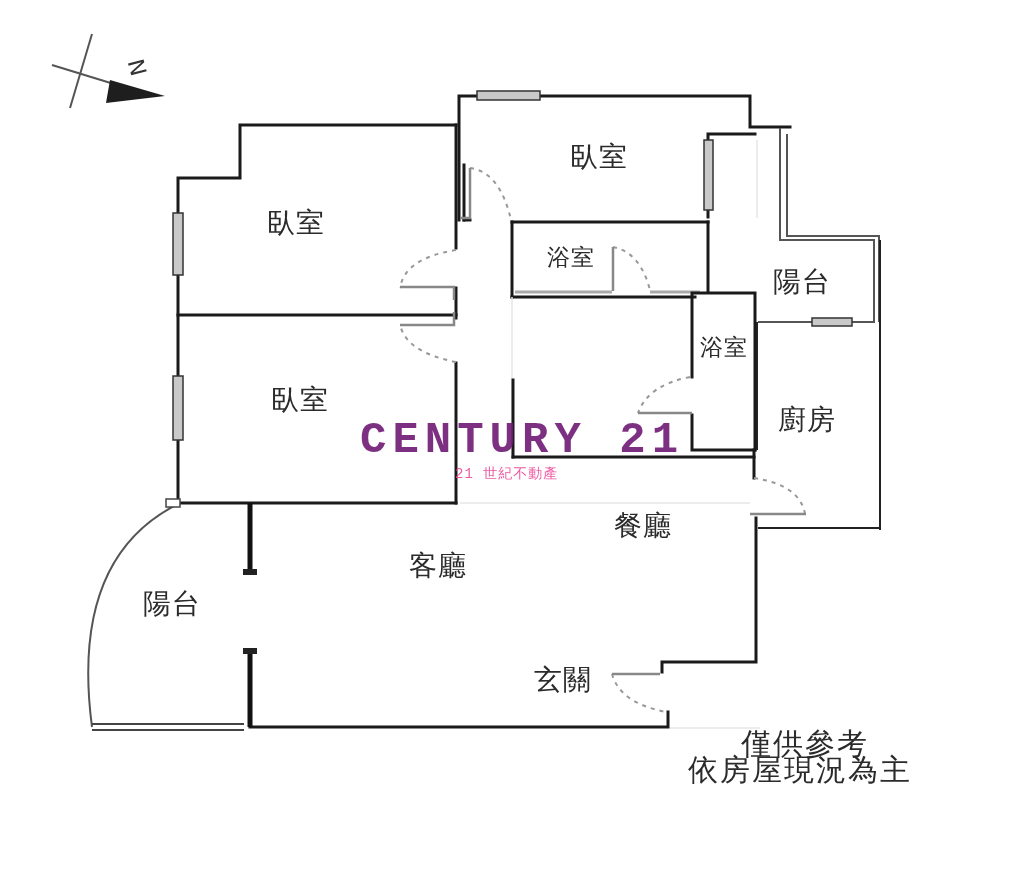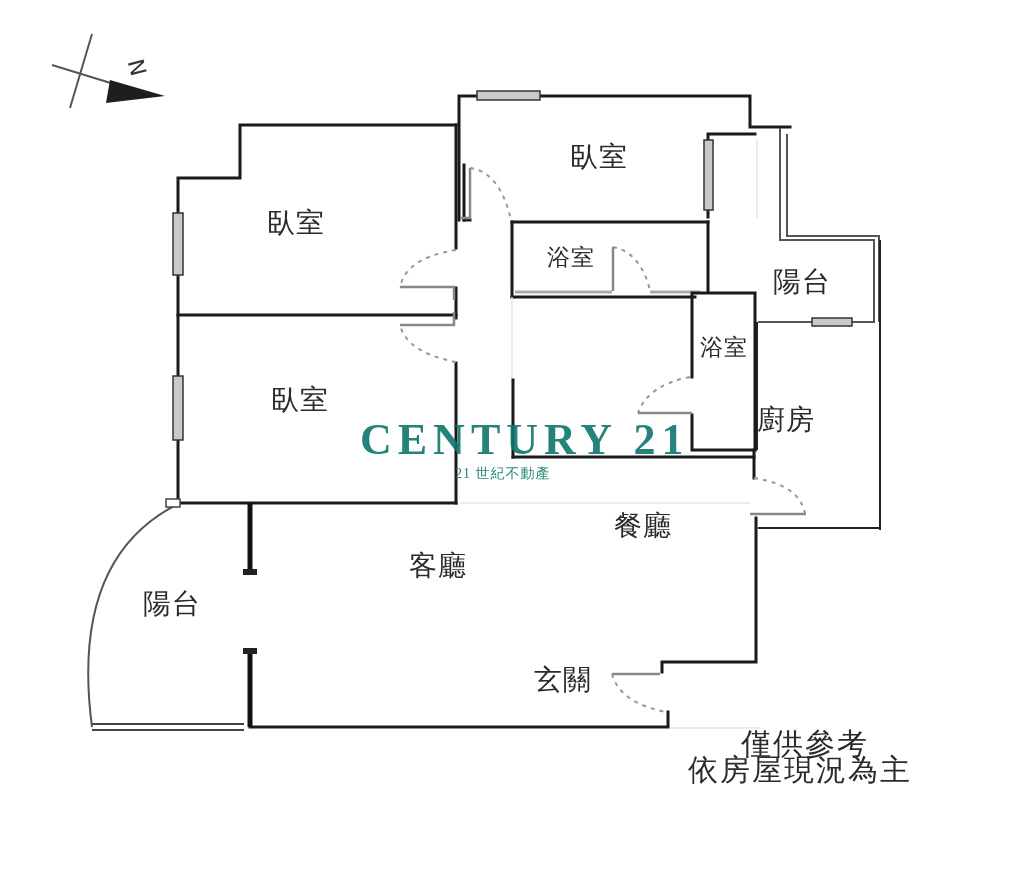--- a/index.html
+++ b/index.html
@@ -9,22 +9,22 @@
     .wall-thick { stroke: #111; stroke-width: 5; fill: none; stroke-linecap: butt; }
     .wall-thin { stroke: #222; stroke-width: 2; fill: none; }
     .wall-grey { stroke: #555; stroke-width: 2; fill: none; }
     .faint { stroke: #e6e6e6; stroke-width: 1.5; fill: none; }
     .door-arc { stroke: #999; stroke-width: 2; fill: none; stroke-dasharray: 4 5; }
     .door-leaf { stroke: #888; stroke-width: 2.5; fill: none; }
     .window { fill: #c9c9c9; stroke: #333; stroke-width: 1.5; }
     .label { position: absolute; color: #2b2b2b; font-family: "DejaVu Sans", sans-serif; font-size: 28px; white-space: nowrap; line-height: 1; letter-spacing: 1px; }
     .label.small { font-size: 23px; }
     .note { position: absolute; color: #2b2b2b; font-family: "DejaVu Sans", sans-serif; font-size: 30px; white-space: nowrap; line-height: 1; letter-spacing: 2px; }
-    .brand { position: absolute; left: 360px; top: 418px; color: #0f766e; font-family: Liberation Serif, serif; font-weight: bold; font-size: 44px; letter-spacing: 6px; line-height: 1; opacity: 0.9; white-space: nowrap; }
-    .brand-sub { position: absolute; left: 455px; top: 467px; color: #0f766e; font-family: Liberation Serif, serif; font-size: 14px; letter-spacing: 1px; line-height: 1; opacity: 0.9; white-space: nowrap; }
+    .brand { position: absolute; left: 360px; top: 418px; color: #701a75; font-family: Liberation Mono, monospace; font-weight: bold; font-size: 44px; letter-spacing: 6px; line-height: 1; opacity: 0.9; white-space: nowrap; }
+    .brand-sub { position: absolute; left: 455px; top: 467px; color: #ec4899; font-family: Liberation Mono, monospace; font-size: 14px; letter-spacing: 1px; line-height: 1; opacity: 0.9; white-space: nowrap; }
     .compass-n { position: absolute; left: 130px; top: 56px; color: #333; font-family: "DejaVu Sans", sans-serif; font-size: 22px; transform: rotate(-105deg); line-height: 1; }
   </style>
 </head>
 <body>
 
 <svg id="plan" viewBox="0 0 1024 893" xmlns="http://www.w3.org/2000/svg">
 
   <g>
     <line x1="52" y1="65" x2="140" y2="92" stroke="#555" stroke-width="2"></line>
     <line x1="92" y1="34" x2="70" y2="108" stroke="#555" stroke-width="2"></line>
@@ -141,21 +141,21 @@
     <rect x="166" y="499" width="14" height="8" fill="#fff" stroke="#444" stroke-width="1.5"></rect>
   </g>
 </svg>
 
 <div class="label" style="left:267px; top:209px;">臥室</div>
 <div class="label" style="left:570px; top:143px;">臥室</div>
 <div class="label" style="left:271px; top:386px;">臥室</div>
 <div class="label small" style="left:547px; top:246px;">浴室</div>
 <div class="label small" style="left:700px; top:336px;">浴室</div>
 <div class="label" style="left:773px; top:268px;">陽台</div>
-<div class="label" style="left:757px; top:406px;">廚房</div>
+<div class="label" style="left:778px; top:406px;">廚房</div>
 <div class="label" style="left:614px; top:512px;">餐廳</div>
 <div class="label" style="left:361px; top:552px;margin-left:48px;">客廳</div>
 <div class="label" style="left:143px; top:590px;">陽台</div>
 <div class="label" style="left:534px; top:666px;">玄關</div>
 
 <div class="compass-n">N</div>
 
 <div class="brand">CENTURY 21</div>
 <div class="brand-sub">21 世紀不動產</div>
 

